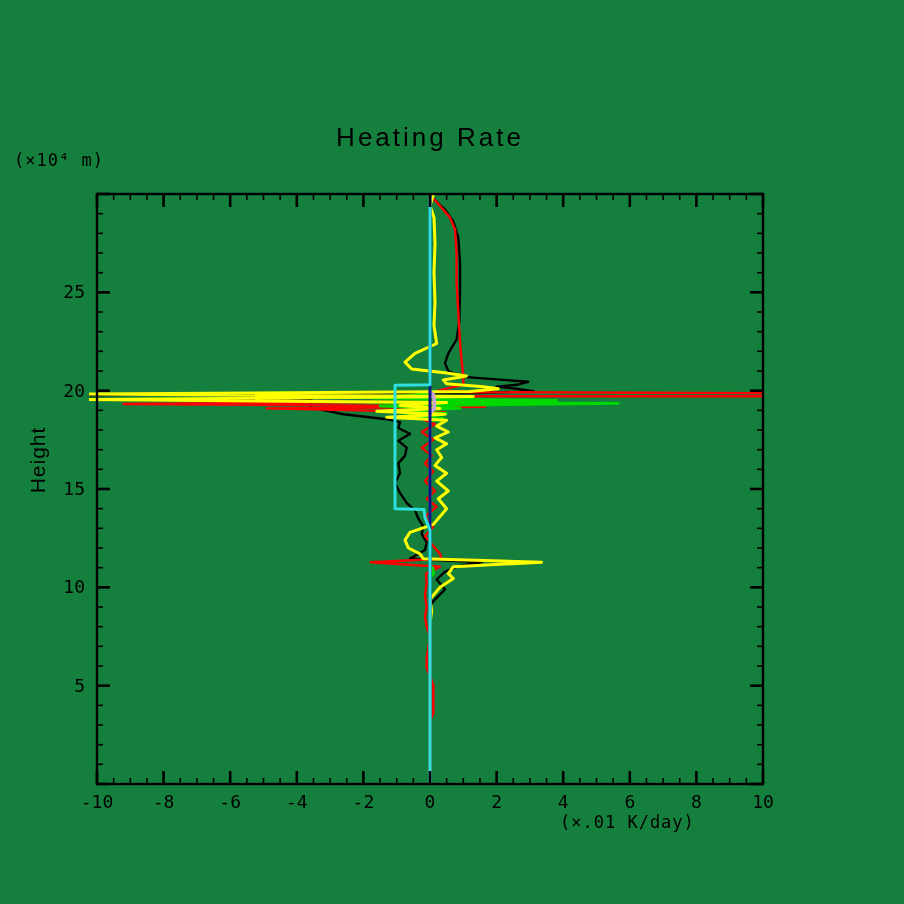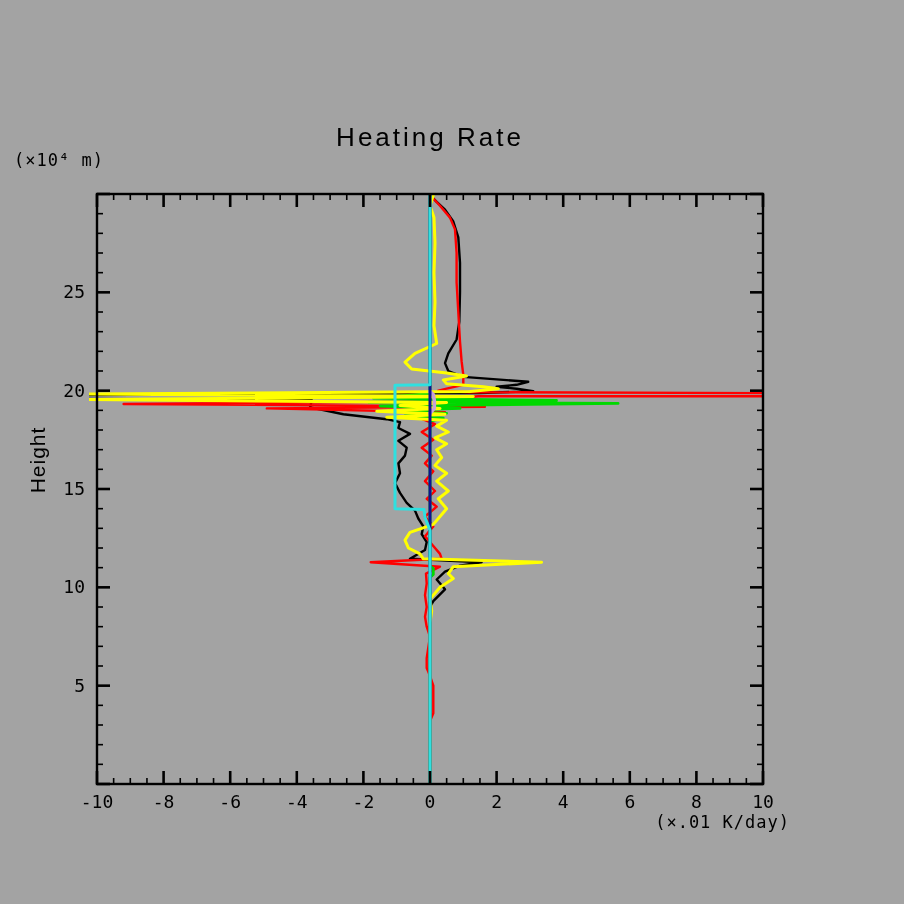--- a/index.html
+++ b/index.html
@@ -1,21 +1,21 @@
 <!DOCTYPE html>
 <html><head>
 <meta charset="utf-8">
 <style>
   html,body{margin:0;padding:0;background:#ffffff;}
-  #stage{position:relative;width:904px;height:904px;background:#a3a3a3;overflow:hidden;
+  #stage{position:relative;width:904px;height:904px;background:#15803d;overflow:hidden;
          font-family:"DejaVu Sans Mono", monospace;}
   .title{position:absolute;left:0;top:122px;width:860px;text-align:center;
          font-family:"Liberation Sans", sans-serif;font-size:26px;letter-spacing:3px;color:#000;}
   .yunit{position:absolute;left:14px;top:150px;font-size:17px;color:#000;letter-spacing:1px;text-align:center;}
-  .xunit{position:absolute;left:560px;top:812px;width:230px;text-align:right;
+  .xunit{position:absolute;left:560px;top:812px;width:230px;
          font-size:17px;color:#000;letter-spacing:1px;}
   .ylab{position:absolute;left:-22px;top:448px;font-family:"Liberation Sans", sans-serif;
         font-size:21px;color:#000;letter-spacing:1px;transform:rotate(-90deg);
         transform-origin:center;width:120px;text-align:center;}
   .caption{position:absolute;left:55px;top:877px;font-size:14.5px;color:#000;white-space:pre;}
   svg text{font-family:"DejaVu Sans Mono", monospace;font-size:18px;fill:#000;}
 </style>
 </head>
 <body>
 

